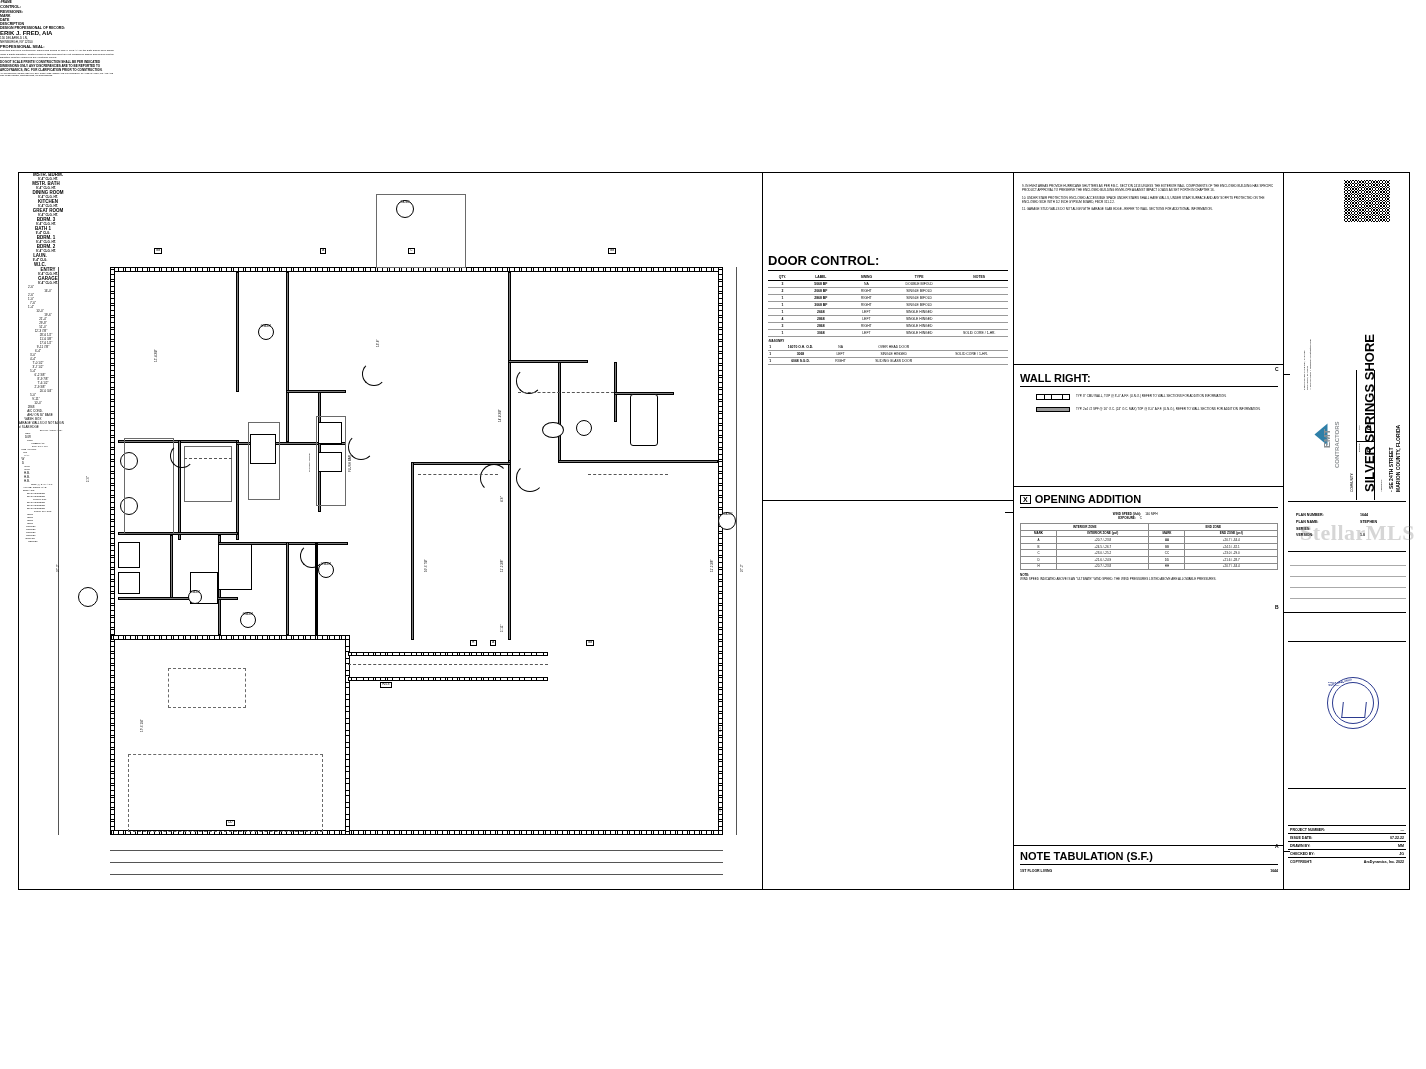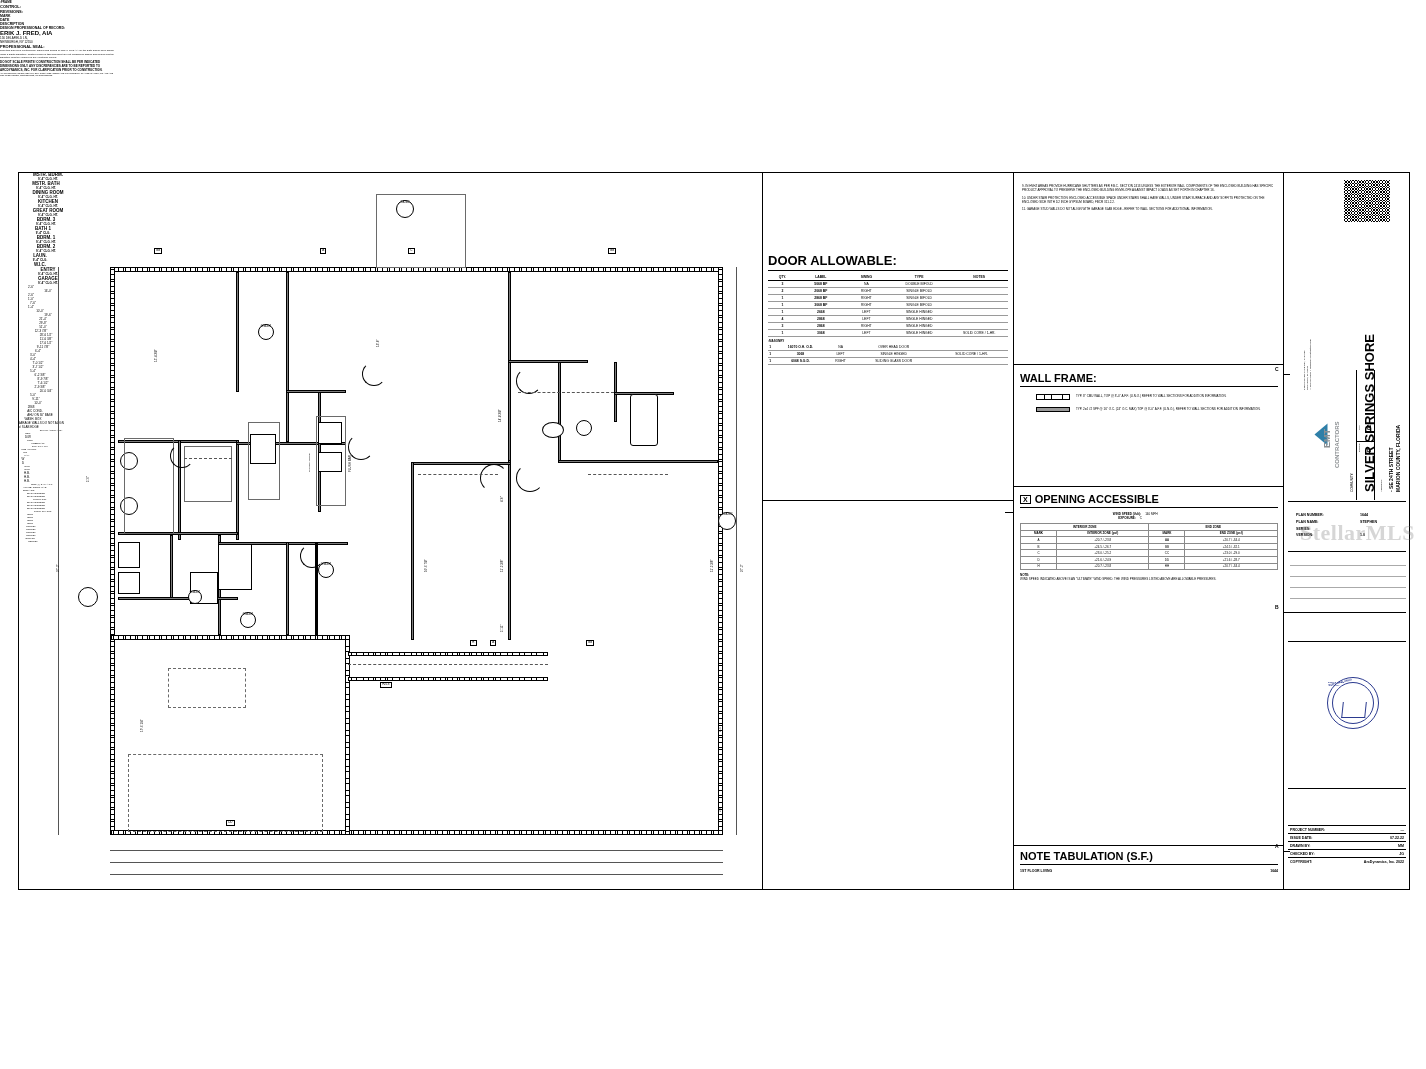--- a/index.html
+++ b/index.html
@@ -155,21 +155,21 @@
   <div class="hline" style="left:1283px; top:851px; width:7px;"></div>
   <div class="hline" style="left:1005px; top:512px; width:8px;"></div>
 
   <div style="position:absolute; left:1022px; top:184px; width:252px;">
     <div class="t3" style="position:relative; margin-bottom:3.5px; white-space:normal;">9.   IN HVHZ AREAS PROVIDE HURRICANE SHUTTERS AS PER F.B.C. SECTION 2413 UNLESS THE EXTERIOR WALL COMPONENTS OF THE ENCLOSED BUILDING HAS SPECIFIC PRODUCT APPROVAL TO PRESERVE THE ENCLOSED BUILDING ENVELOPE AGAINST IMPACT LOADS AS SET FORTH IN CHAPTER 16.</div>
     <div class="t3" style="position:relative; margin-bottom:3.5px; white-space:normal;">10.  UNDER STAIR PROTECTION: ENCLOSED ACCESSIBLE SPACE UNDER STAIRS SHALL HAVE WALLS, UNDER STAIR SURFACE AND ANY SOFFITS PROTECTED ON THE ENCLOSED SIDE WITH 1/2 INCH GYPSUM BOARD, FBCR 311.2.2.</div>
     <div class="t3" style="position:relative; white-space:normal;">11.  GARAGE STUD WALLS DO NOT ALIGN WITH GARAGE SLAB EDGE - REFER TO WALL SECTIONS FOR ADDITIONAL INFORMATION.</div>
   </div>
 
   <div style="position:absolute; left:768px; top:253px; width:240px;">
-    <div class="t13 b" style="position:relative;">DOOR ALLOWABLE:</div>
+    <div class="t13 b" style="position:relative;">DOOR CONTROL:</div>
     <div class="hdr-rule" style="position:relative; margin-top:2px; width:240px;"></div>
     <table class="sched" style="margin-top:3px;">
       <thead>
           <tr>
         <th style="width:12%;">QTY.</th>
         <th style="width:20%;">LABEL</th>
         <th style="width:18%;">SWING</th>
         <th style="width:26%;">TYPE</th>
         <th style="width:24%;">NOTES</th>
       </tr>
@@ -256,36 +256,36 @@
             <td>RIGHT</td>
             <td>SLIDING GLASS DOOR</td>
             <td></td>
           </tr>
         </tbody>
     </table>
   </div>
   <div class="t3 b" style="left:769px; top:274px;">:FRAME</div>
 
   <div style="position:absolute; left:1020px; top:372px; width:258px;">
-    <div class="t11 b" style="position:relative;">WALL FRAME:</div>
+    <div class="t11 b" style="position:relative;">WALL RIGHT:</div>
     <div class="hdr-rule" style="position:relative; margin-top:2px; width:258px;"></div>
     <div style="display:flex; align-items:flex-start; gap:6px; margin-top:7px; margin-left:16px;">
       <div class="legend-swatch-m"></div>
       <div class="t3" style="position:relative; white-space:normal; width:196px;">TYP. 8" CMU WALL, TOP @ 8'-0" A.F.F. (U.N.O.) REFER TO WALL SECTIONS FOR ADDITION INFORMATION.</div>
     </div>
     <div style="display:flex; align-items:flex-start; gap:6px; margin-top:7px; margin-left:16px;">
       <div class="legend-swatch-s"></div>
       <div class="t3" style="position:relative; white-space:normal; width:196px;">TYP. 2x4 #2 SPF @ 16" O.C. (24" O.C. MAX) TOP @ 8'-0" A.F.F. (U.N.O.), REFER TO WALL SECTIONS FOR ADDITION INFORMATION.</div>
     </div>
   </div>
 
   <div style="position:absolute; left:1020px; top:493px; width:258px;">
     <div style="display:flex; align-items:center; gap:4px;">
       <span class="t7 b" style="position:relative; border:0.8px solid #000; padding:0 2px;">X</span>
-      <span class="t11 b" style="position:relative;">OPENING ACCESSIBLE</span>
+      <span class="t11 b" style="position:relative;">OPENING ADDITION</span>
     </div>
     <div class="hdr-rule" style="position:relative; margin-top:2px; width:258px;"></div>
 
     <div style="position:relative; margin-top:4px; display:flex; justify-content:center; gap:4px;">
       <span class="t3 b" style="position:relative;">WIND SPEED (Vult):</span>
       <span class="t3" style="position:relative; width:40px;">140 MPH</span>
     </div>
     <div style="position:relative; display:flex; justify-content:center; gap:4px;">
       <span class="t3 b" style="position:relative;">EXPOSURE:</span>
       <span class="t3" style="position:relative; width:40px;">C</span>

